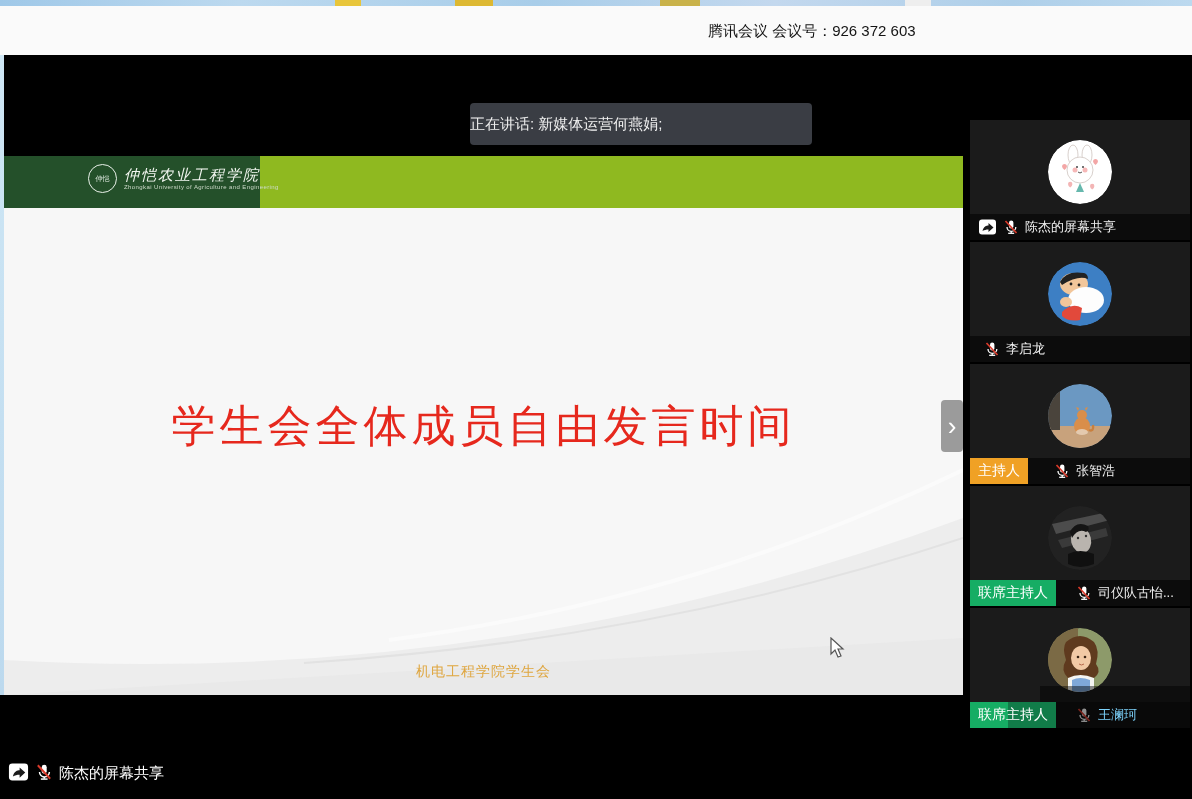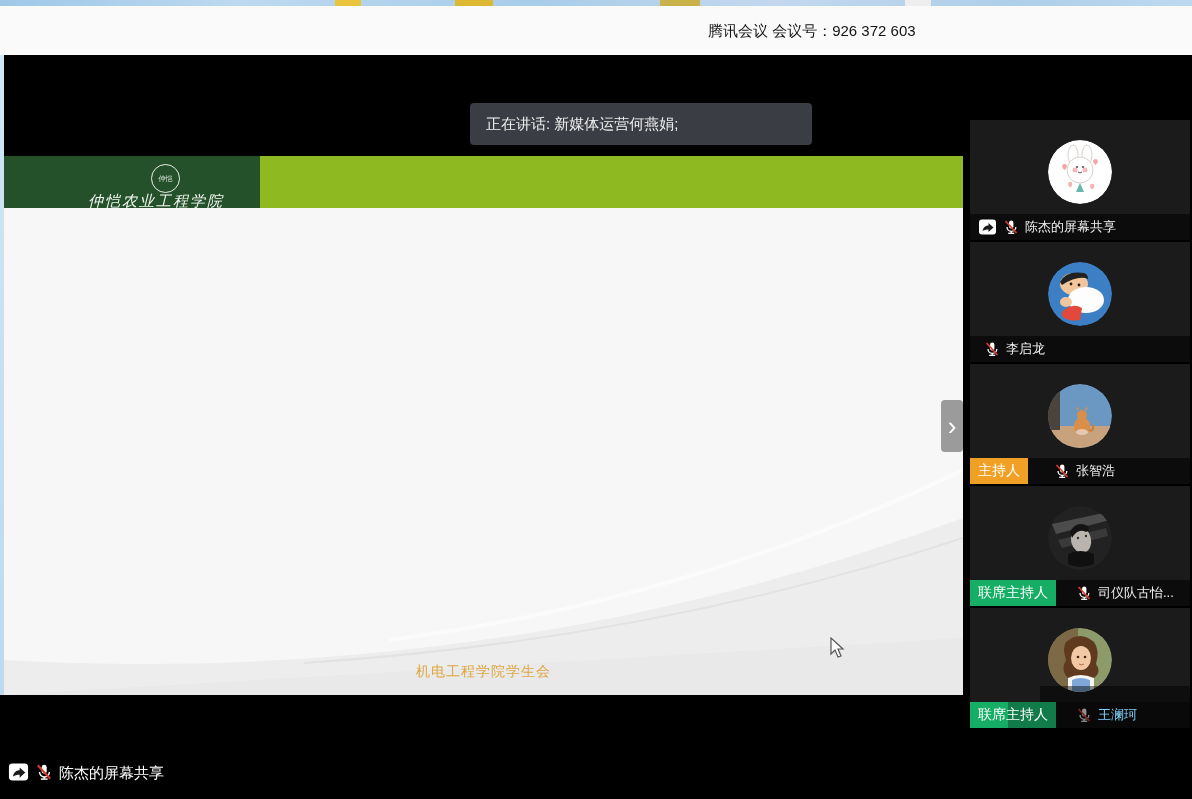--- a/index.html
+++ b/index.html
@@ -12,32 +12,32 @@
   .wp-speck{position:absolute;top:0;height:6px;}
   #title-bar{position:absolute;left:0;top:6px;width:1192px;height:49px;background:#fafafa;}
   #title-bar .title-text{position:absolute;left:688px;top:0;height:49px;line-height:49px;
     font-size:15px;color:#141414;white-space:nowrap;margin-left:20px;}
 
   
   #stage{position:absolute;left:0;top:55px;width:1192px;height:744px;background:#000;}
 
   
   #toast{position:absolute;left:470px;top:48px;width:342px;height:42px;background:#3a3d44;
-    border-radius:4px;color:#f0f0f0;font-size:15px;line-height:42px;padding-left:16px;
+    border-radius:4px;color:#f0f0f0;font-size:15px;line-height:42px;padding-left:0;
     box-sizing:border-box;white-space:nowrap;}
 
   
   #shared-edge{position:absolute;left:0;top:0;width:4px;height:640px;
     background:linear-gradient(180deg,#cfe7f5,#bcd9ee);}
 
   
   #slide-header{position:absolute;left:4px;top:101px;width:959px;height:52px;}
   #hdr-dark{position:absolute;left:0;top:0;width:256px;height:52px;background:#24502a;}
   #hdr-light{position:absolute;left:256px;top:0;width:703px;height:52px;background:#8fb920;}
-  #logo{position:absolute;left:84px;top:8px;display:flex;align-items:center;flex-direction:column;}
+  #logo{position:absolute;left:84px;top:8px;display:flex;align-items:center;gap:7px;}
   #logo .seal{width:27px;height:27px;border:1.6px solid #e9f1e9;border-radius:50%;
     display:flex;align-items:center;justify-content:center;color:#e9f1e9;font-size:7px;}
   #logo .logo-lines{display:flex;flex-direction:column;}
   #logo .logo-cn{color:#f2f6f0;font-size:15px;font-style:italic;letter-spacing:2px;
     font-family:"DejaVu Serif",serif;line-height:17px;white-space:nowrap;}
   #logo .logo-en{color:#cfdccb;font-size:6px;letter-spacing:.4px;white-space:nowrap;}
 
   
   #slide-body{position:absolute;left:4px;top:153px;width:959px;height:487px;
     background:#f7f7f7;overflow:hidden;}
@@ -112,20 +112,21 @@
       </div>
     </div>
 
     <div id="slide-body">
       <svg id="swoosh" width="959" height="487" viewBox="0 0 959 487">
         <path d="M0,487 L0,452 Q500,480 959,310 L959,487 Z" fill="#ededed"></path>
         <path d="M385,432 Q690,392 959,262" fill="none" stroke="#fbfbfb" stroke-width="4"></path>
         <path d="M300,455 Q650,432 959,330" fill="none" stroke="#e2e2e2" stroke-width="2"></path>
         <path d="M0,487 L959,430 L959,487 Z" fill="#e9e9e9"></path>
       </svg>
+      <div id="slide-title">学生会全体成员自由发言时间</div>
       <div id="slide-footer">机电工程学院学生会</div>
     </div>
 
     <div id="chevron-btn">
       <span>›</span>
     </div>
 
     <svg id="cursor" width="15" height="22" viewBox="0 0 15 22">
       <polygon points="1,1 1,17 5,13 8,20 11,19 8,12 13,12" fill="#fff" stroke="#555" stroke-width="1.2"></polygon>
     </svg>

